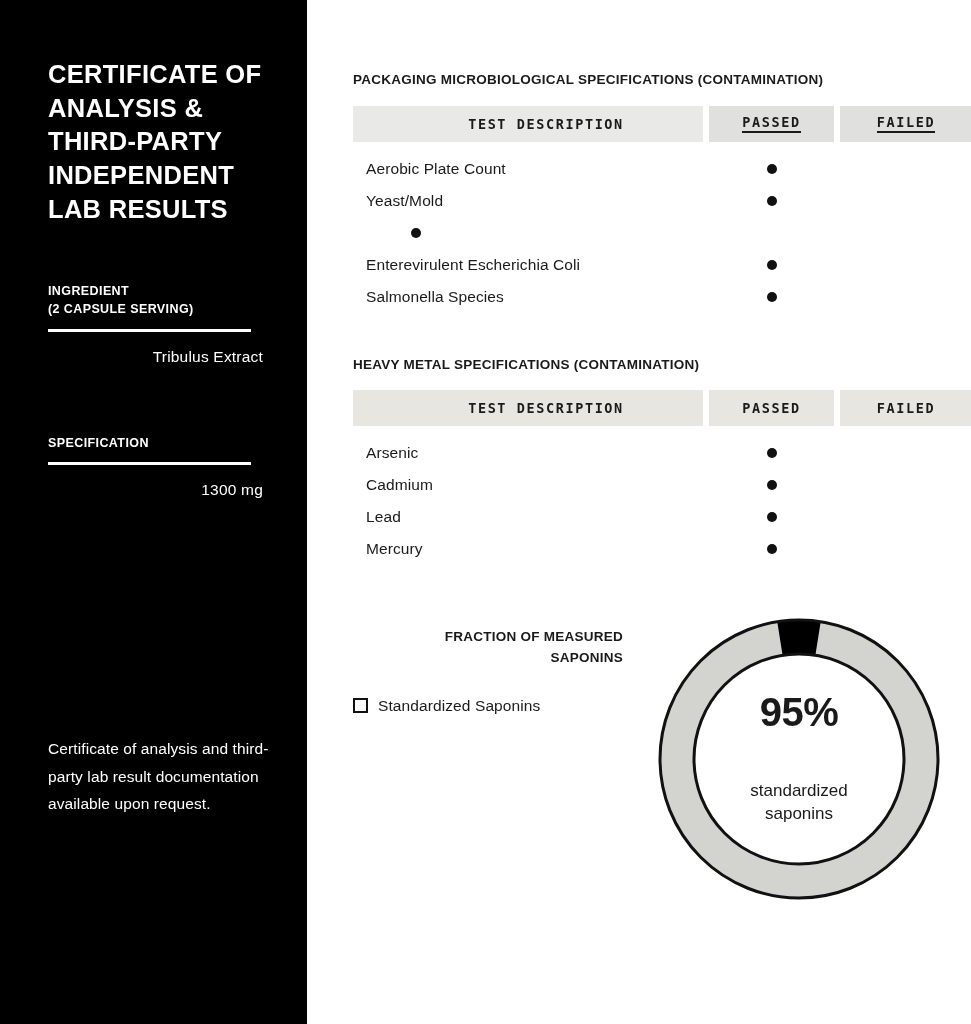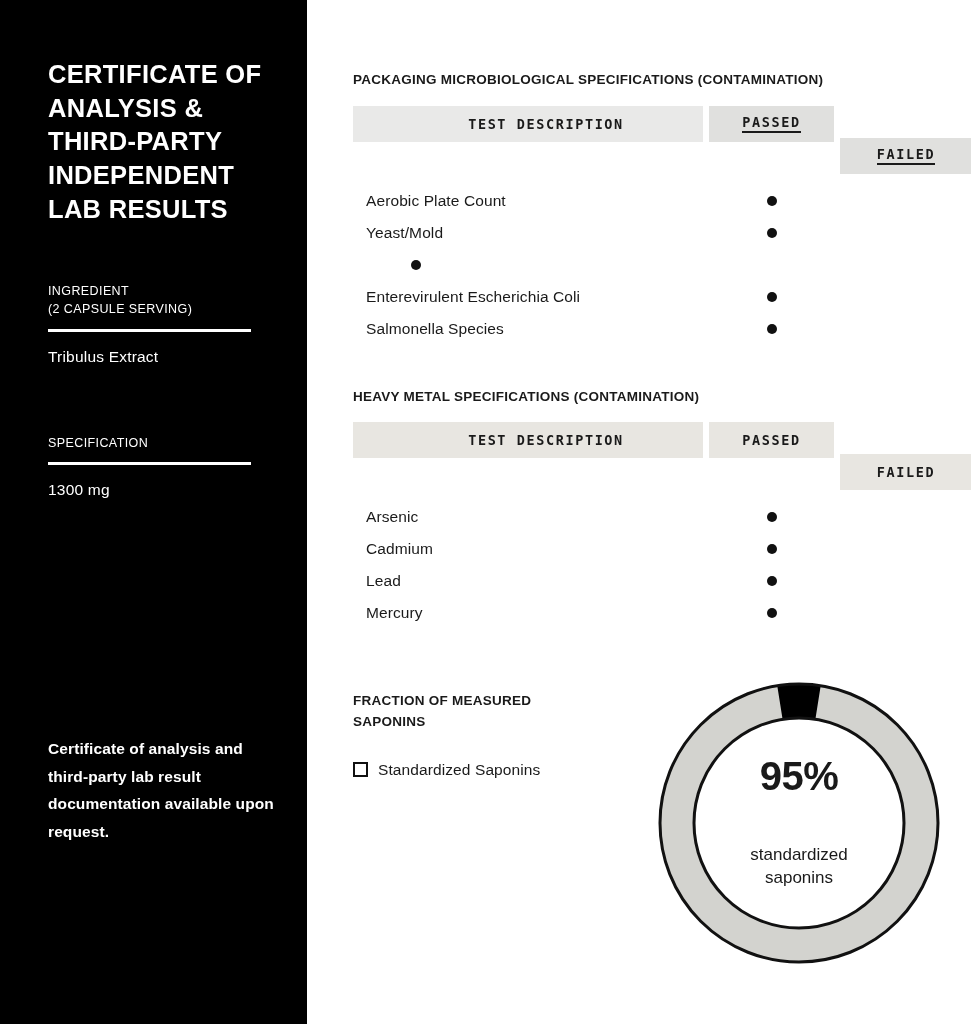--- a/index.html
+++ b/index.html
@@ -39,46 +39,47 @@
     line-height: 1.32;
     letter-spacing: 0.3px;
     margin: 0;
     text-transform: uppercase;
   }
   .sidebar-block {
     margin-top: 56px;
   }
   .sb-label {
     font-size: 12.5px;
-    font-weight: normal;
+    font-weight: bold;
     letter-spacing: 0.4px;
     line-height: 1.45;
     text-transform: uppercase;
   }
   .sb-rule {
     height: 3px;
     background: #ffffff;
     width: 203px;
     margin: 10px 0 16px 0;
   }
   .sb-value {
     font-size: 15.5px;
     font-weight: 400;
     letter-spacing: 0.2px;
+    text-align: right;
   }
   .sidebar-block.spec {
     margin-top: 68px;
   }
   .sb-note {
     position: absolute;
     left: 48px;
     top: 735px;
     width: 230px;
     font-size: 15.5px;
-    font-weight: bold;
+    font-weight: normal;
     line-height: 1.78;
     letter-spacing: 0.1px;
   }
 
   
   .content {
     flex: 1;
     box-sizing: border-box;
     padding: 70px 0 0 46px;
     position: relative;
@@ -114,21 +115,20 @@
     background: #e6e6e4;
     padding-left: 36px;
   }
   .th-passed {
     width: 125px;
     background: #e6e6e4;
   }
   .th-failed {
     width: 132px;
     background: #e6e6e4;
-    margin-top: 32px;
   }
   .micro .th-desc { background:#e9e9e8; }
   .micro .th-passed,
   .micro .th-failed {
     background: #e0e0de;
   }
   .micro .th-passed span,
   .micro .th-failed span {
     border-bottom: 2px solid #1a1a1a;
     padding-bottom: 1px;
@@ -177,22 +177,23 @@
     margin-top: 62px;
     position: relative;
     height: 330px;
   }
   .sap-title {
     font-size: 13.5px;
     font-weight: bold;
     letter-spacing: 0.25px;
     text-transform: uppercase;
     line-height: 1.55;
-    margin: 0;
+    margin: 10px;
     width: 260px;
+    text-align: right;
   }
   .legend {
     display: flex;
     align-items: center;
     gap: 10px;
     margin-top: 28px;
   }
   .legend-swatch {
     width: 15px;
     height: 15px;

